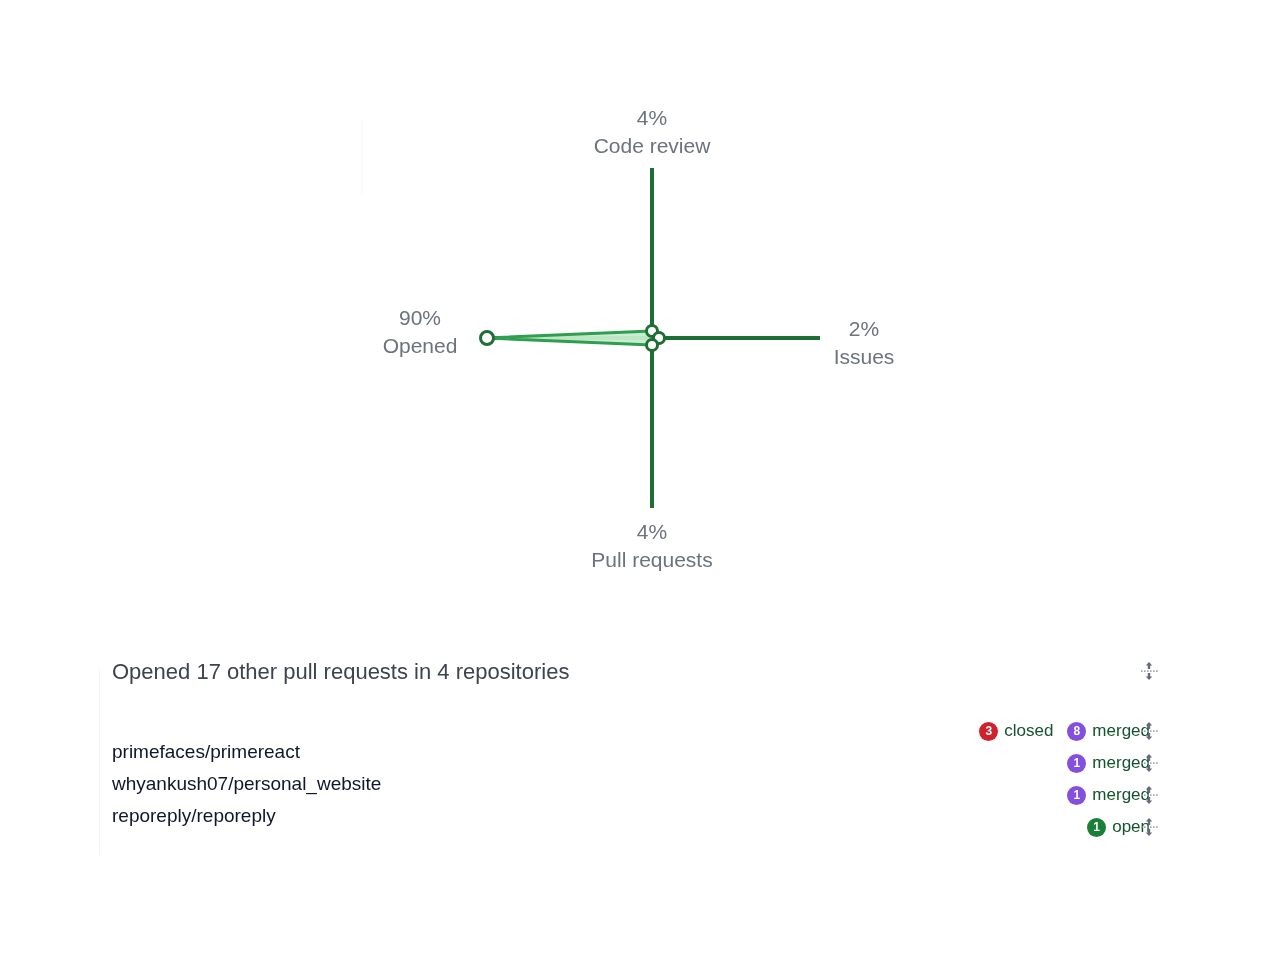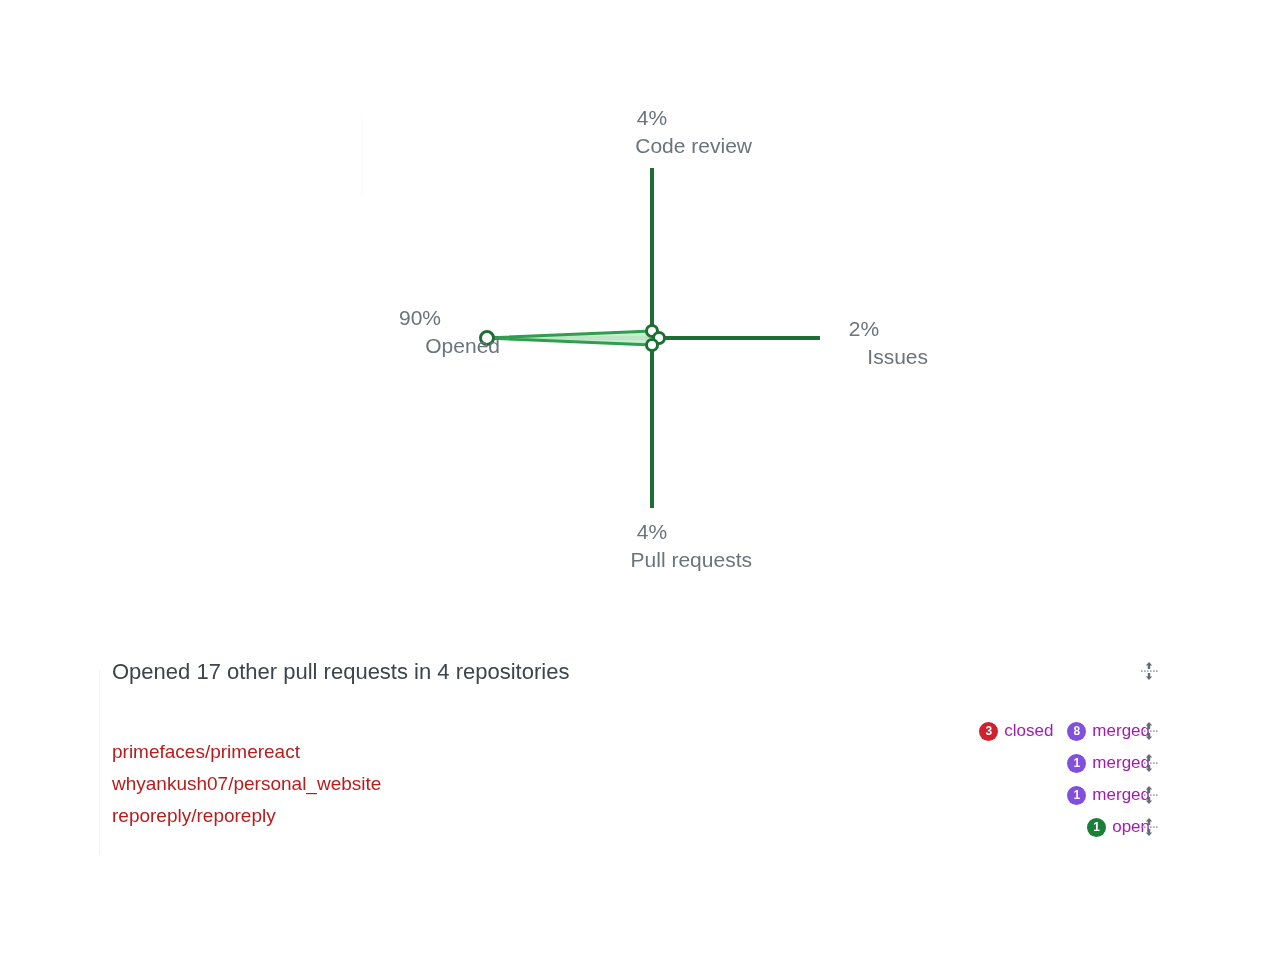--- a/index.html
+++ b/index.html
@@ -20,21 +20,21 @@
   .axis-label {
     position: absolute;
     text-align: center;
     color: #6b737c;
     font-size: 21px;
     line-height: 28px;
     white-space: nowrap;
     font-family: "Liberation Sans", sans-serif;
   }
   .axis-label .pct { display: block; }
-  .axis-label .name { display: block; text-align: right; }
+  .axis-label .name { display: block; }
 
   #label-code-review { left: 552px; top: 104px; width: 200px; }
   #label-issues      { left: 800px; top: 315px; width: 128px; }
   #label-pull        { left: 552px; top: 518px; width: 200px; }
   #label-commits     { left: 340px; top: 304px; width: 160px; }
 
   
   .faint-line { position: absolute; background: #fcfcfc; }
 
   
@@ -56,42 +56,42 @@
   .repo-rows { position: absolute; left: 0; top: 60px; width: 1280px; }
 
   .repo-row {
     position: relative;
     height: 32px;
     display: flex;
     align-items: center;
   }
   .repo-name {
     position: absolute; left: 112px;
-    font-size: 19px; color: #b91c1c;
+    font-size: 19px; color: #0f172a;
     line-height: 32px; white-space: nowrap;
     font-family: "Liberation Sans", sans-serif;
     text-decoration: none;
     margin-top: 42px;
   }
 
   .badges {
     position: absolute; right: 130px;
     display: flex; align-items: center; gap: 14px;
     height: 32px;
   }
   .badge-group { display: flex; align-items: center; gap: 6px; }
   .count-dot {
     width: 19px; height: 19px; border-radius: 50%;
     display: inline-flex; align-items: center; justify-content: center;
     color: #ffffff; font-size: 12px; font-weight: bold;
     font-family: "Liberation Sans", sans-serif;
     line-height: 1;
   }
   .badge-text {
-    font-size: 17px; color: #a21caf;
+    font-size: 17px; color: #14532d;
     font-family: "Liberation Sans", sans-serif;
     white-space: nowrap;
   }
 
   .move-handle {
     position: absolute; right: 118px;
     width: 26px; height: 26px;
     display: flex; align-items: center; justify-content: center;
     cursor: grab;
   }

